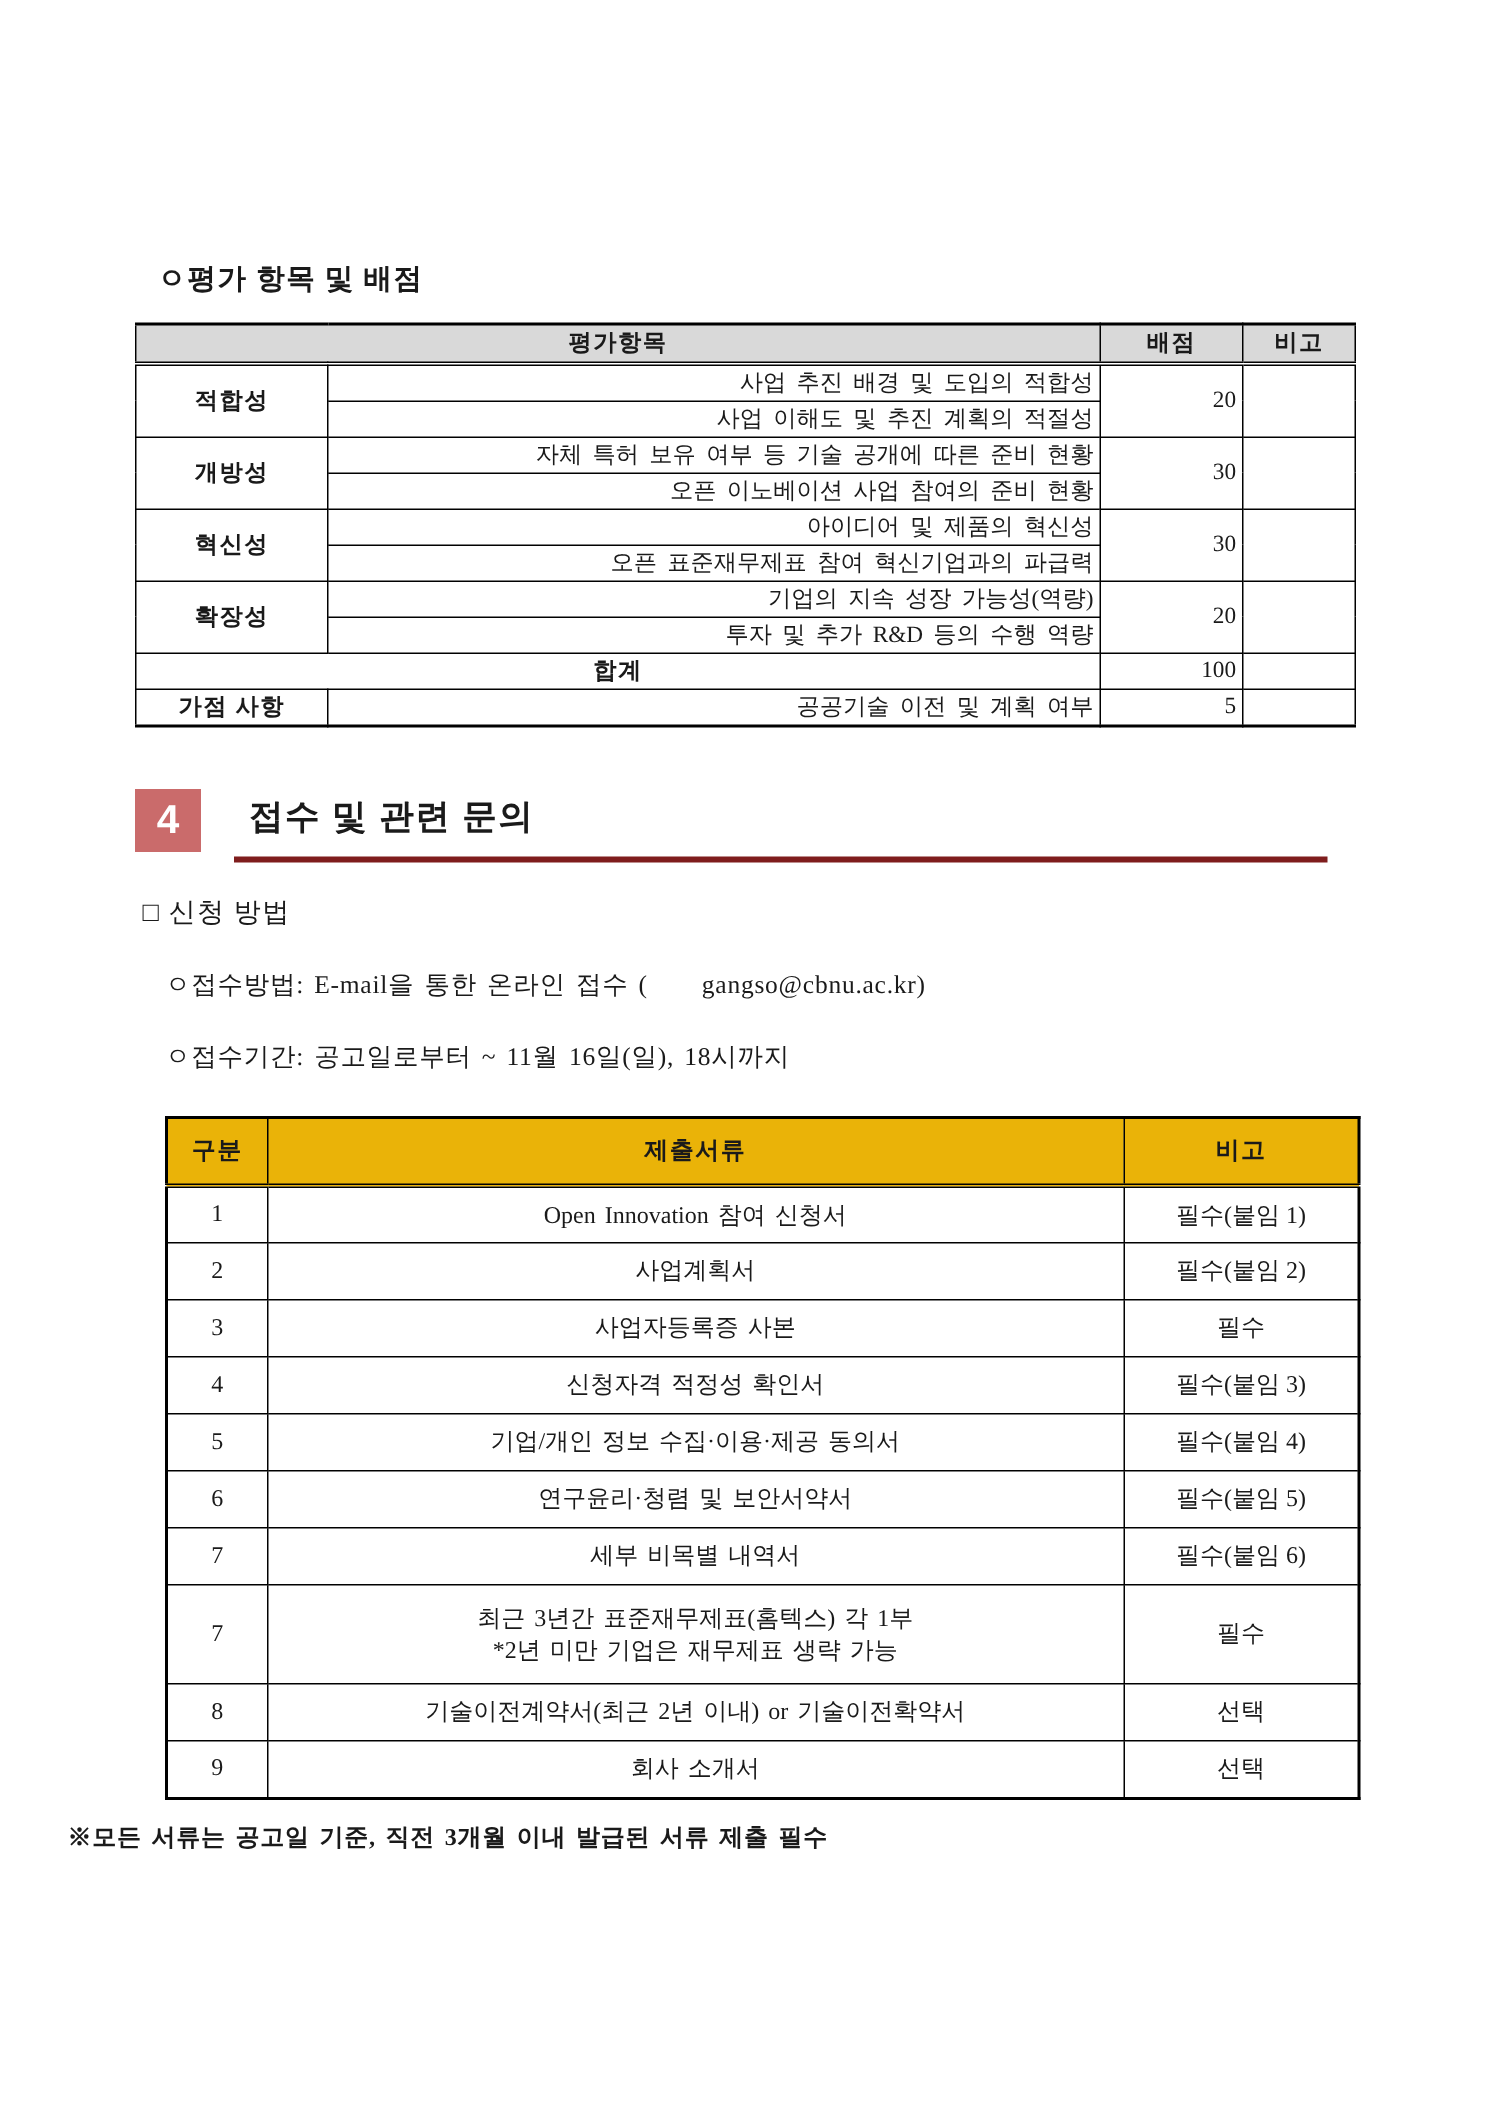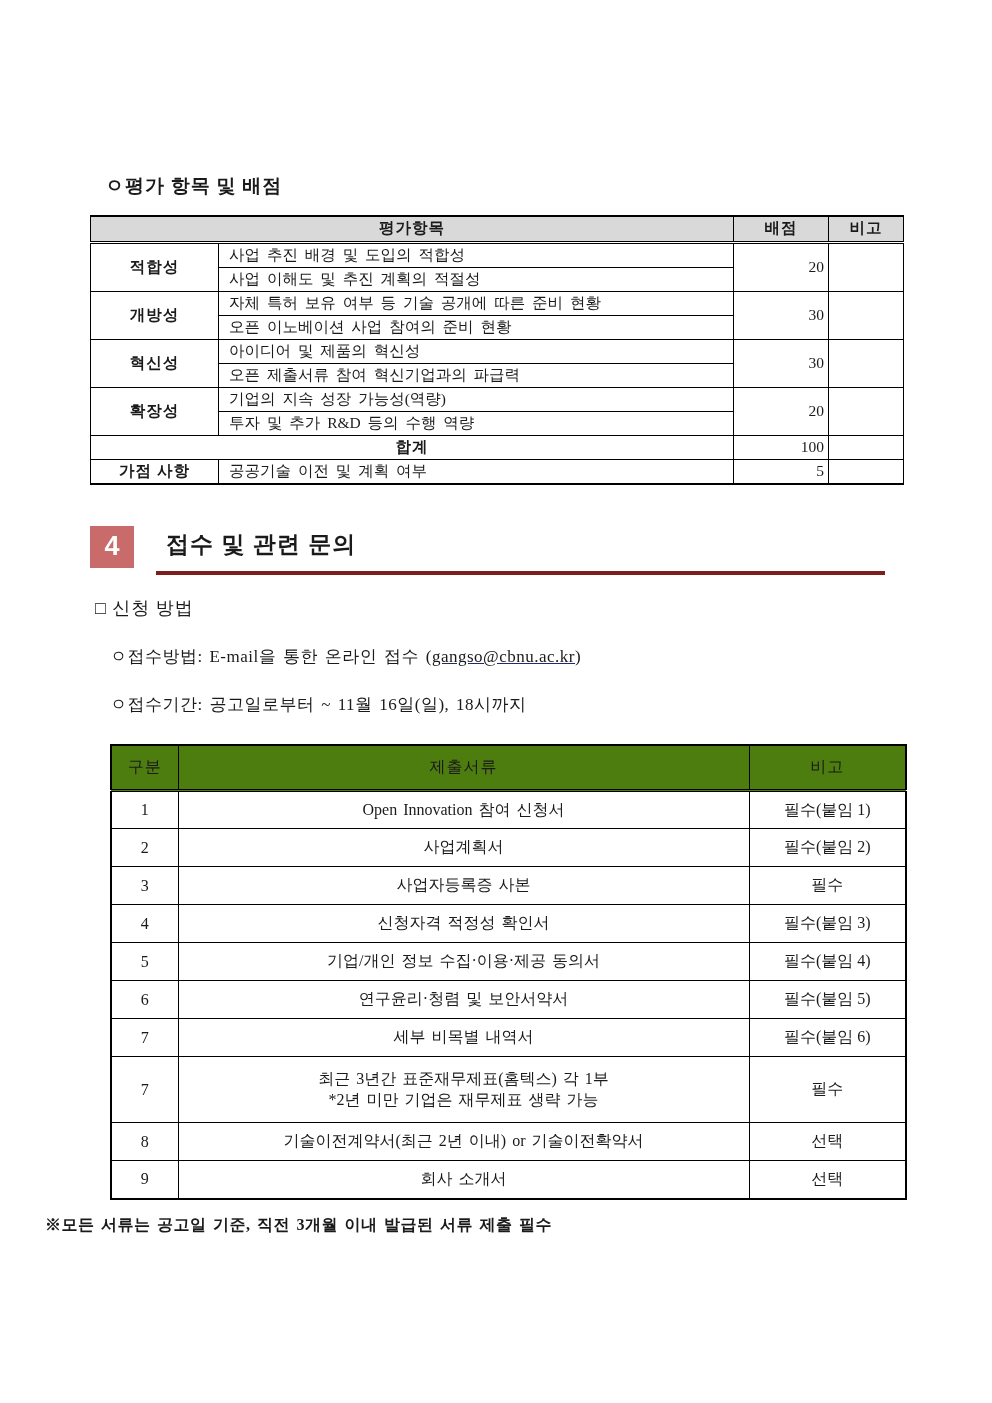--- a/index.html
+++ b/index.html
@@ -43,21 +43,21 @@
     border-bottom: 3px double #000;
     letter-spacing: 1px;
   }
   .eval-table td { height: 23px; }
   .eval-table .cat {
     text-align: center;
     font-weight: bold;
     letter-spacing: 1px;
   }
   .eval-table .desc {
-    text-align: left;
+    text-align: right;
     padding-left: 10px;
     word-spacing: 3px;
   }
   .eval-table .pts { text-align: right; }
   .eval-table .note-cell { }
   .eval-table .total-label {
     text-align: center;
     font-weight: bold;
     letter-spacing: 1px;
   }
@@ -98,42 +98,42 @@
     font-size: 18px;
     letter-spacing: 1px;
   }
   .bullet {
     margin: 25px 0 0 110px;
     font-size: 17px;
     letter-spacing: 0.5px;
     word-spacing: 2px;
   }
   .bullet .email {
-    text-decoration: underline;
     text-decoration-color: #1f2d6e;
+    margin-left: 36px;
   }
 
   
   .docs-table {
     margin: 28px 0 0 110px;
     width: 795px;
     border: 2px solid #000;
     border-top-width: 2.5px;
     border-bottom-width: 2.5px;
   }
   .docs-table th, .docs-table td {
     border: 1px solid #000;
     font-size: 16px;
     text-align: center;
     vertical-align: middle;
     padding: 2px 6px;
   }
   .docs-table thead th {
-    background: #4d7c0f;
-    font-weight: normal;
+    background: #eab308;
+    font-weight: bold;
     height: 46px;
     border-bottom: 3px double #000;
     letter-spacing: 1px;
   }
   .docs-table td { height: 38px; }
   .docs-table tr.tall td { height: 66px; }
   .docs-table .doc-cell { white-space: pre-line; word-spacing: 2px; margin-left: 48px; }
 
   
   .footnote {
@@ -184,21 +184,21 @@
       <tr>
         <td class="desc">오픈 이노베이션 사업 참여의 준비 현황</td>
       </tr>
       <tr>
         <td class="cat" rowspan="2">혁신성</td>
         <td class="desc">아이디어 및 제품의 혁신성</td>
         <td class="pts" rowspan="2">30</td>
         <td class="note-cell" rowspan="2"></td>
       </tr>
       <tr>
-        <td class="desc">오픈 제출서류 참여 혁신기업과의 파급력</td>
+        <td class="desc">오픈 표준재무제표 참여 혁신기업과의 파급력</td>
       </tr>
       <tr>
         <td class="cat" rowspan="2">확장성</td>
         <td class="desc">기업의 지속 성장 가능성(역량)</td>
         <td class="pts" rowspan="2">20</td>
         <td class="note-cell" rowspan="2"></td>
       </tr>
       <tr>
         <td class="desc">투자 및 추가 R&amp;D 등의 수행 역량</td>
       </tr>

